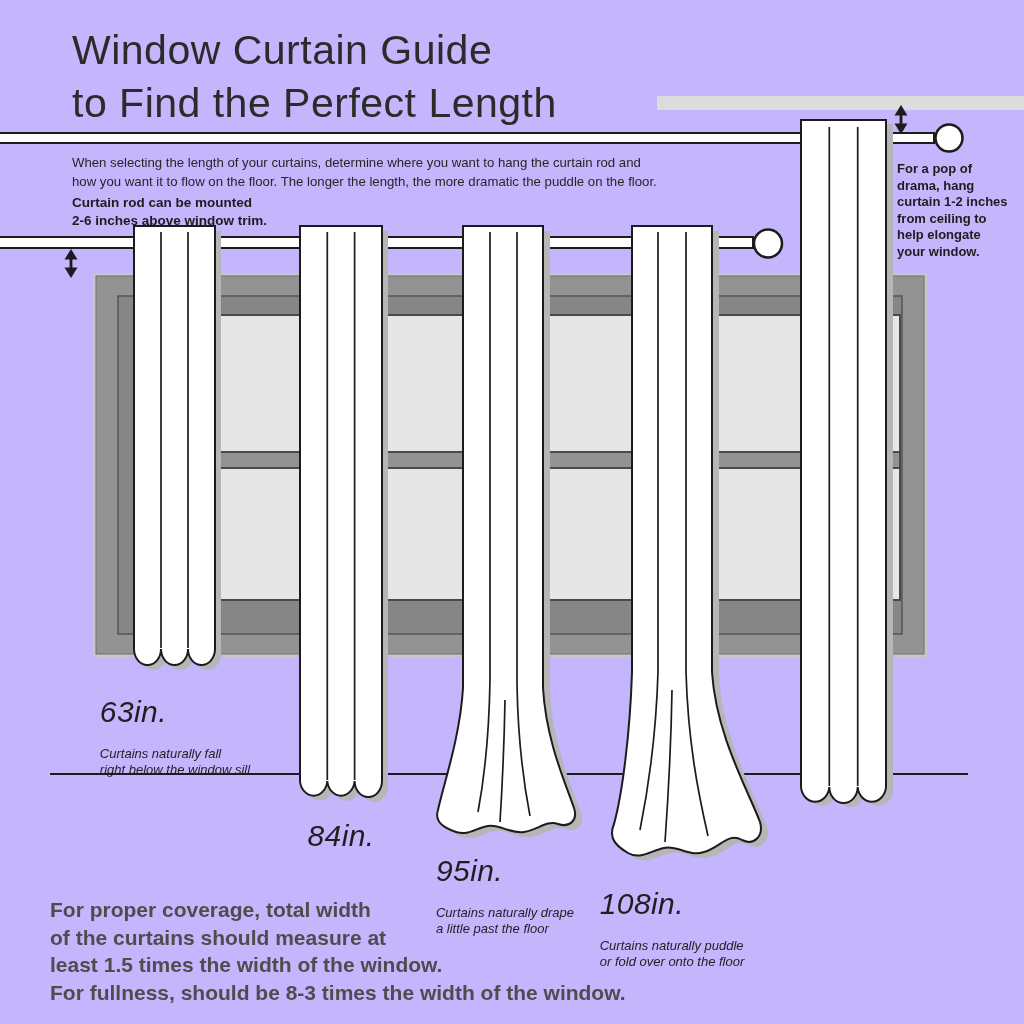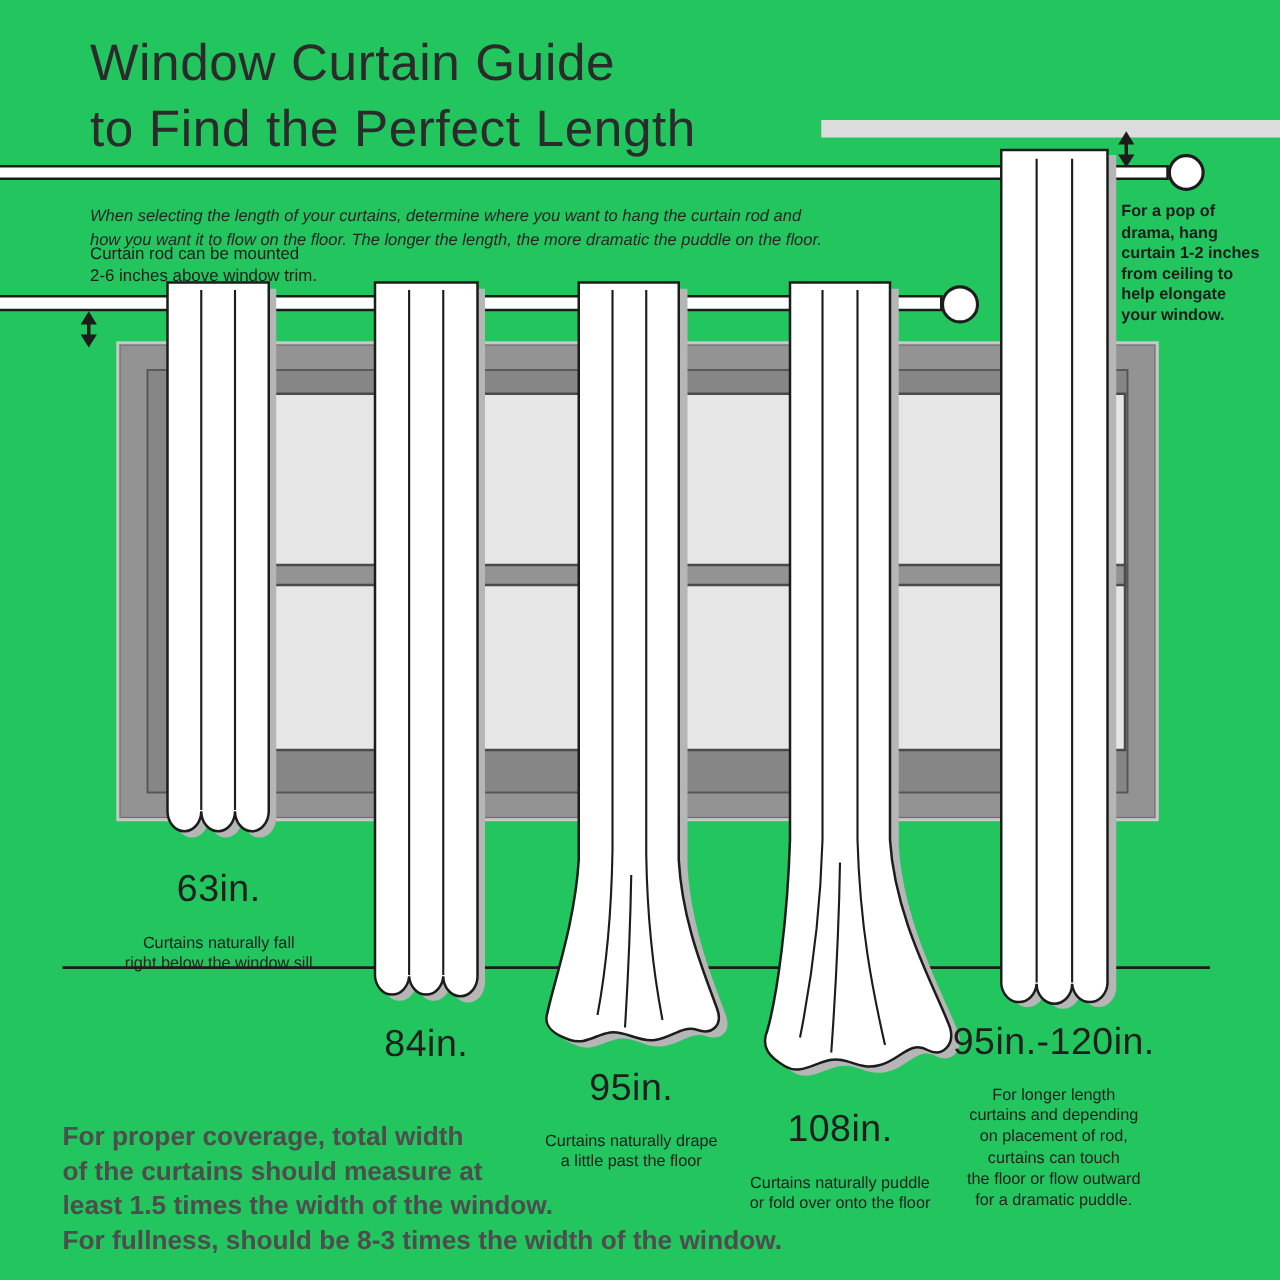--- a/index.html
+++ b/index.html
@@ -1,29 +1,29 @@
 <!DOCTYPE html>
 <html style="--ink: #1c1c1c; --text: #222222; --muted-text: #4d4d4d; --shadow: #b6b6b6; --frame-outer: #c7c7c7; --frame: #939393; --frame-inner: #868686; --frame-line: #555555; --glass: #e6e6e6; --ceiling: #dcdcdc;"><head>
 <meta charset="utf-8">
 <style>
   html,body{margin:0;padding:0;background:#fff;}
   .stage{
-    position:relative;width:1024px;height:1024px;background:#22c55e;overflow:hidden;
+    position:relative;width:1024px;height:1024px;background:#c4b5fd;overflow:hidden;
     font-family:"Liberation Sans",sans-serif;color:var(--text,#222);
   }
   .stage svg{position:absolute;left:0;top:0;}
   .txt{position:absolute;margin:0;white-space:pre-line;}
   .title{
     left:72px;top:24px;font-size:41px;line-height:1.3;letter-spacing:.5px;
     color:#2b2b2b;font-weight:400;
   }
-  .intro{left:72px;top:163px;font-size:13.2px;line-height:1.45;color:#262626;font-style:italic;}
-  .boldnote{left:72px;top:194px;font-size:13.5px;line-height:1.32;font-weight:normal;color:#1d1d1d;}
+  .intro{left:72px;top:153px;font-size:13.2px;line-height:1.45;color:#262626;}
+  .boldnote{left:72px;top:194px;font-size:13.5px;line-height:1.32;font-weight:bold;color:#1d1d1d;}
   .ceilnote{left:897px;top:161px;width:126px;font-size:13px;line-height:1.27;font-weight:bold;color:#1d1d1d;}
-  .len-label{position:absolute;text-align:center;transform:translateX(-50%);color:#1f1f1f;}
+  .len-label{position:absolute;transform:translateX(-50%);color:#1f1f1f;font-style:italic;}
   .len-num{font-size:30px;line-height:1.05;letter-spacing:.4px;}
   .len-desc{font-size:13px;line-height:1.3;margin-top:18px;white-space:pre-line;}
   .widthnote{left:50px;top:896px;font-size:21px;line-height:1.31;font-weight:bold;color:#4d4d4d;}
 
   
   .curtain{fill:#ffffff;stroke:var(--ink,#1c1c1c);stroke-width:2;}
   .fold{fill:none;stroke:var(--ink,#1c1c1c);stroke-width:1.7;}
   .shadow{fill:var(--shadow,#b6b6b6);stroke:none;}
   .rod{fill:#ffffff;stroke:var(--ink,#1c1c1c);stroke-width:2;}
   .finial{fill:#ffffff;stroke:var(--ink,#1c1c1c);stroke-width:2.5;}
@@ -136,27 +136,18 @@
   <div class="len-label" style="left:505px;top:855px;">
     <div class="len-num">95in.</div>
     <div class="len-desc">Curtains naturally drape
 a little past the floor</div>
   </div>
   <div class="len-label" style="left:672px;top:888px;">
     <div class="len-num">108in.</div>
     <div class="len-desc">Curtains naturally puddle
 or fold over onto the floor</div>
   </div>
-  <div class="len-label" style="left:843px;top:818px;">
-    <div class="len-num">95in.-120in.</div>
-    <div class="len-desc">For longer length
-curtains and depending
-on placement of rod,
-curtains can touch
-the floor or flow outward
-for a dramatic puddle.</div>
-  </div>
 
   <p class="txt widthnote">For proper coverage, total width
 of the curtains should measure at
 least 1.5 times the width of the window.
 For fullness, should be 8-3 times the width of the window.</p>
 </div>
 
 </body></html>

